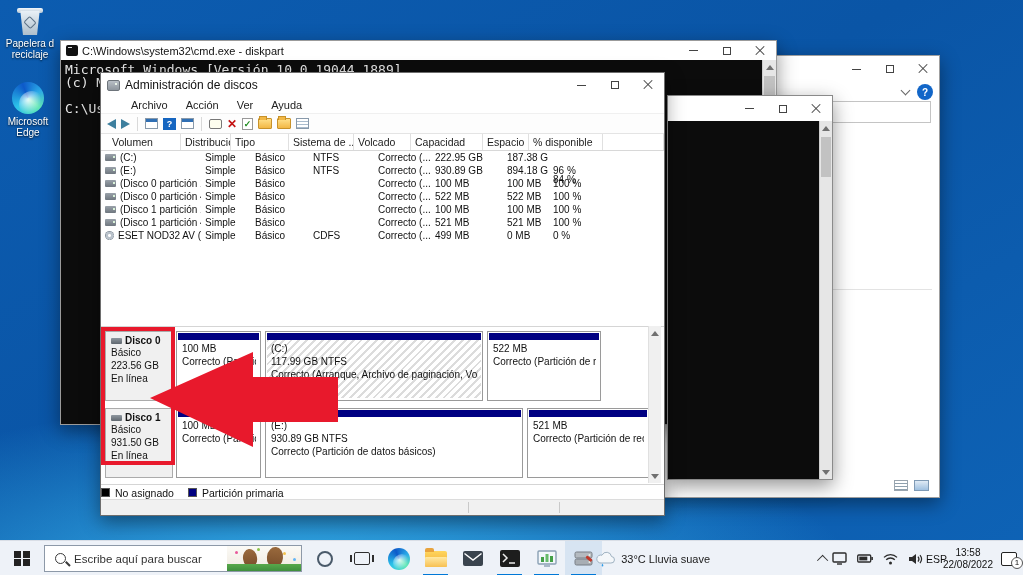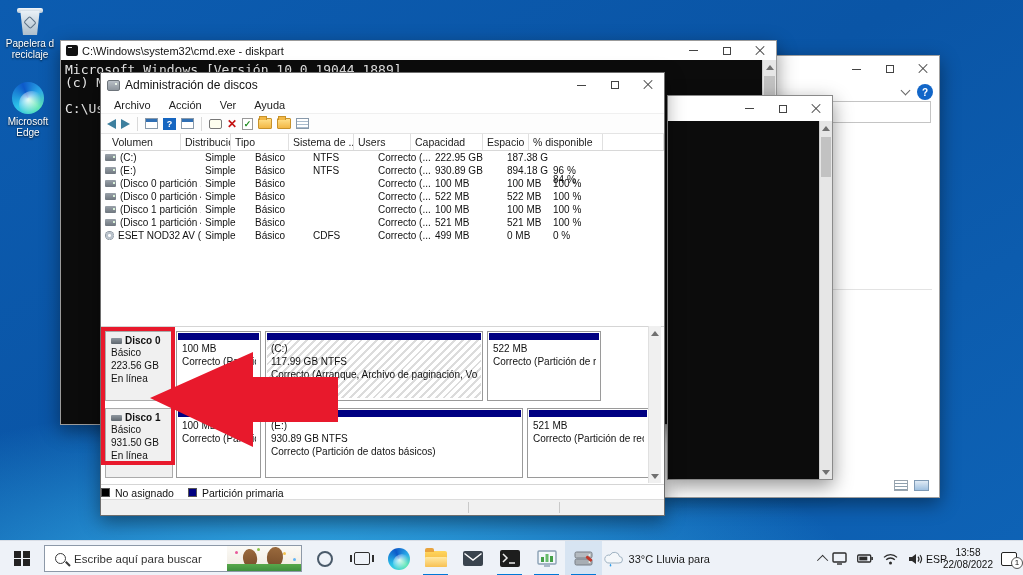--- a/index.html
+++ b/index.html
@@ -53,21 +53,21 @@
       repeating-linear-gradient(#fff 0 2px, #8fa0ae 2px 3px); }
   .view-ic2 { width:15px; height:11px; border:1px solid #7f9ab5; background:linear-gradient(#dfeaf5,#9fc0e0); }
 
   
   #dm { left:100px; top:72px; width:565px; height:444px; z-index:4; border-color:#6e6e6e; }
   #dm .titlebar { height:24px; padding-left:6px; }
   #dm .tb-title { font-size:12px; }
   .dmicon { width:13px; height:11px; margin-right:5px; position:relative; flex:0 0 auto;
     background:linear-gradient(#b9bfc6,#8e969e); border:1px solid #6d747b; border-radius:2px; }
   .dmicon::before{ content:""; position:absolute; right:2px; top:2px; width:2px; height:2px; background:#e8f3e8; }
-  .menubar { position:absolute; left:0; top:24px; width:100%; height:17px; display:flex; align-items:center; padding-left:4px; border-bottom:1px solid #f0f0f0; background:#fff; }
+  .menubar { position:absolute; left:0; top:24px; width:100%; height:17px; display:flex; align-items:center; padding-left:21px; border-bottom:1px solid #f0f0f0; background:#fff; }
   .menu-item { font-size:11px; color:#222; padding:0 9px; }
   .toolbar { position:absolute; left:0; top:41px; width:100%; height:20px; display:flex; align-items:center; gap:5px; padding-left:6px; border-bottom:1px solid #e4e4e4; background:#fdfdfd; }
   .tsep { width:1px; height:14px; background:#d9d9d9; margin:0 2px; }
   .nav-arrow { width:0; height:0; border-top:5px solid transparent; border-bottom:5px solid transparent; }
   .nav-back { border-right:9px solid #3d7f9e; }
   .nav-fwd { border-left:9px solid #3d7f9e; }
   .ti-win { width:13px; height:11px; border:1px solid #8899aa; background:#fff; position:relative; }
   .ti-win::before { content:""; position:absolute; left:0; top:0; right:0; height:3px; background:#2f6fb4; }
   .ti-help { width:13px; height:12px; background:#1565c0; color:#fff; font-size:9px; font-weight:bold; display:flex; align-items:center; justify-content:center; }
   .ti-bubble { width:13px; height:10px; border:1px solid #777; border-radius:2px; background:#fdfdee; }
@@ -301,21 +301,21 @@
       <div class="ti-folder"></div>
       <div class="ti-props"></div>
     </div>
 
     <div class="vol-table">
       <div class="vt-head" id="vt-head">
           <div class="vt-hcell" style="width: 80px; padding-left: 11px;">Volumen</div>
           <div class="vt-hcell" style="width: 50px;">Distribución</div>
           <div class="vt-hcell" style="width: 58px;">Tipo</div>
           <div class="vt-hcell" style="width: 65px;">Sistema de ...</div>
-          <div class="vt-hcell" style="width: 57px;">Users</div>
+          <div class="vt-hcell" style="width: 57px;">Volcado</div>
           <div class="vt-hcell" style="width: 72px;">Capacidad</div>
           <div class="vt-hcell" style="width: 46px;">Espacio ...</div>
           <div class="vt-hcell" style="width: 74px;">% disponible</div>
           <div class="vt-hcell" style="flex: 1 1 0%;"></div>
         </div>
       <div id="vt-body">
           <div class="vt-row">
             <div class="vt-cell" style="width: 100px;"><span class="drive-glyph"></span>(C:)</div>
             <div class="vt-cell" style="width: 50px;">Simple</div>
             <div class="vt-cell" style="width: 58px;">Básico</div>
@@ -572,21 +572,21 @@
           <div class="underline"></div>
         </div>
       </div>
 
     <div id="tray">
       <div class="tray-abs" style="right:313px;">
         <svg width="20" height="16" viewBox="0 0 20 16">
           <path d="M5 12 a4 4 0 1 1 1-7.8 a5 5 0 0 1 9.5 1.3 a3.2 3.2 0 0 1-.6 6.5 z" fill="#f4f7fa" stroke="#9fb2c2"></path>
           <path d="M6.5 12.5 q-1.6 2.6 0 3 q1.7-.3 0-3z" fill="#2e9be8"></path>
         </svg>
-        <span class="w-temp"><span>33°C</span> <span>Lluvia para</span></span>
+        <span class="w-temp"><span>33°C</span> <span>Lluvia suave</span></span>
       </div>
       <div class="tray-abs" style="right:195px;">
           <div class="chev-up"></div>
         </div>
       <div class="tray-abs" style="right:100px; gap:10px;" id="tray-icons">
           <span style="display: flex;">
             <svg width="15" height="13" viewBox="0 0 15 13">
               <rect x="1" y="1" width="13" height="9" rx="1" fill="none" stroke="#2b2b2b" stroke-width="1.4"></rect>
               <line x1="5" y1="12" x2="10" y2="12" stroke="#2b2b2b" stroke-width="1.4"></line>
             </svg>

